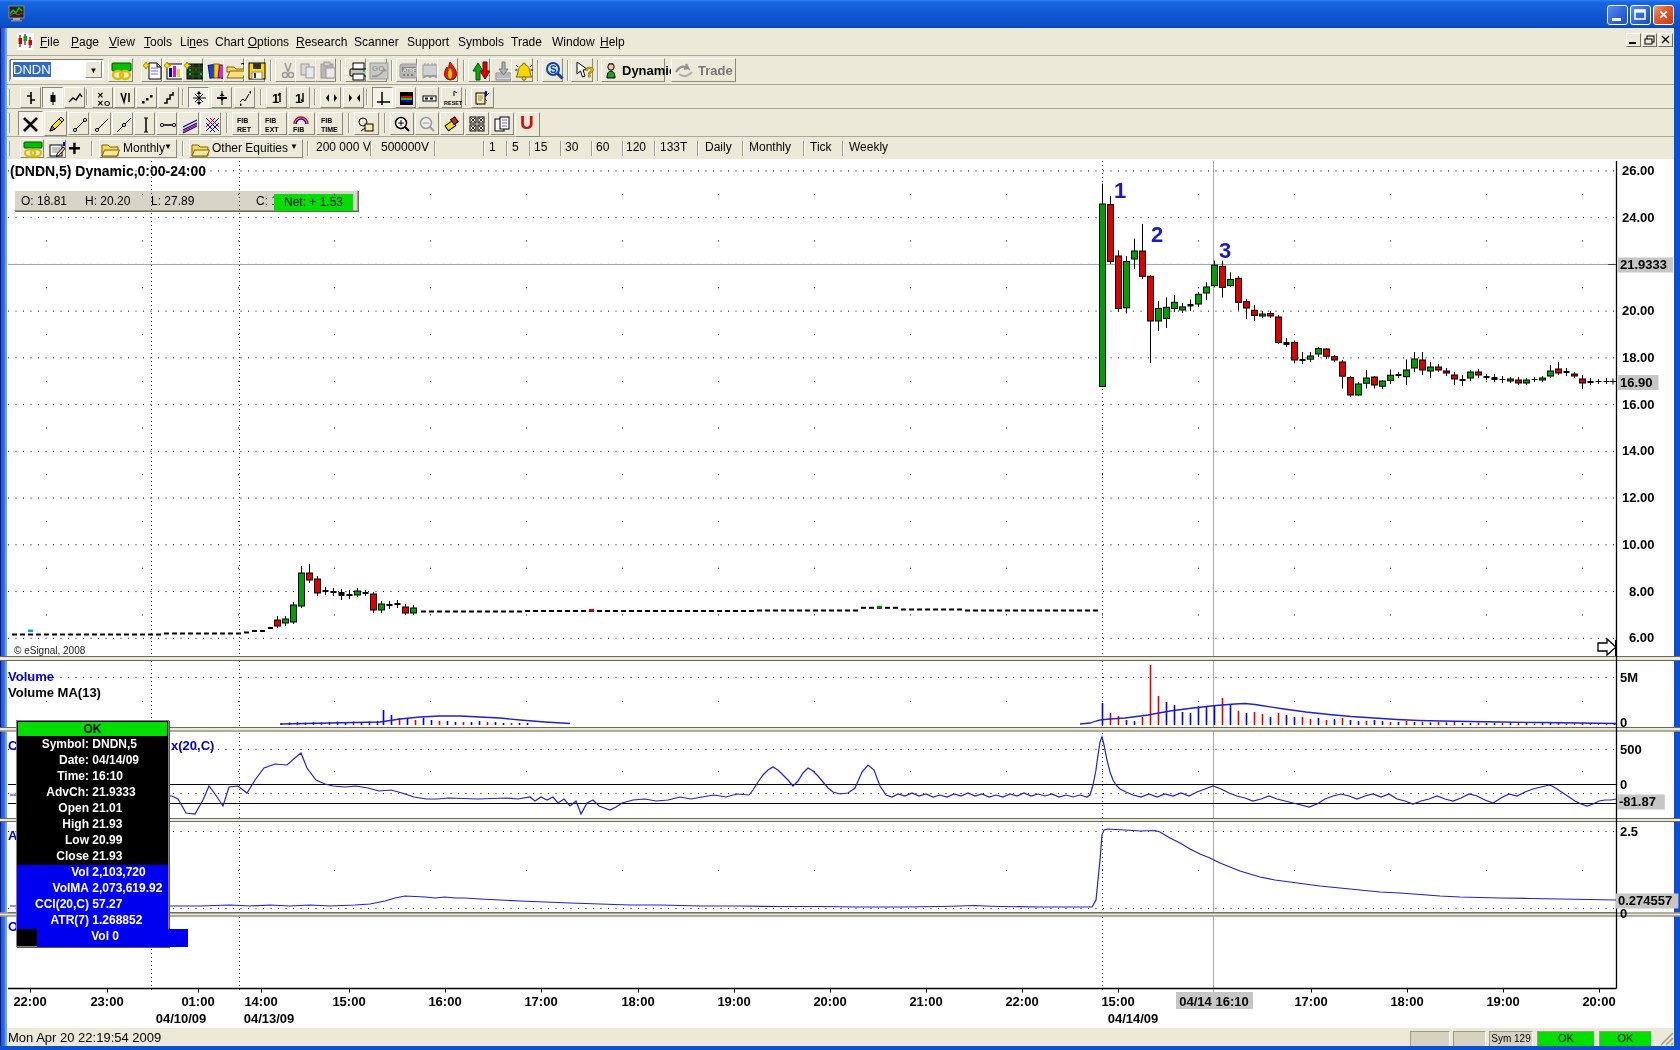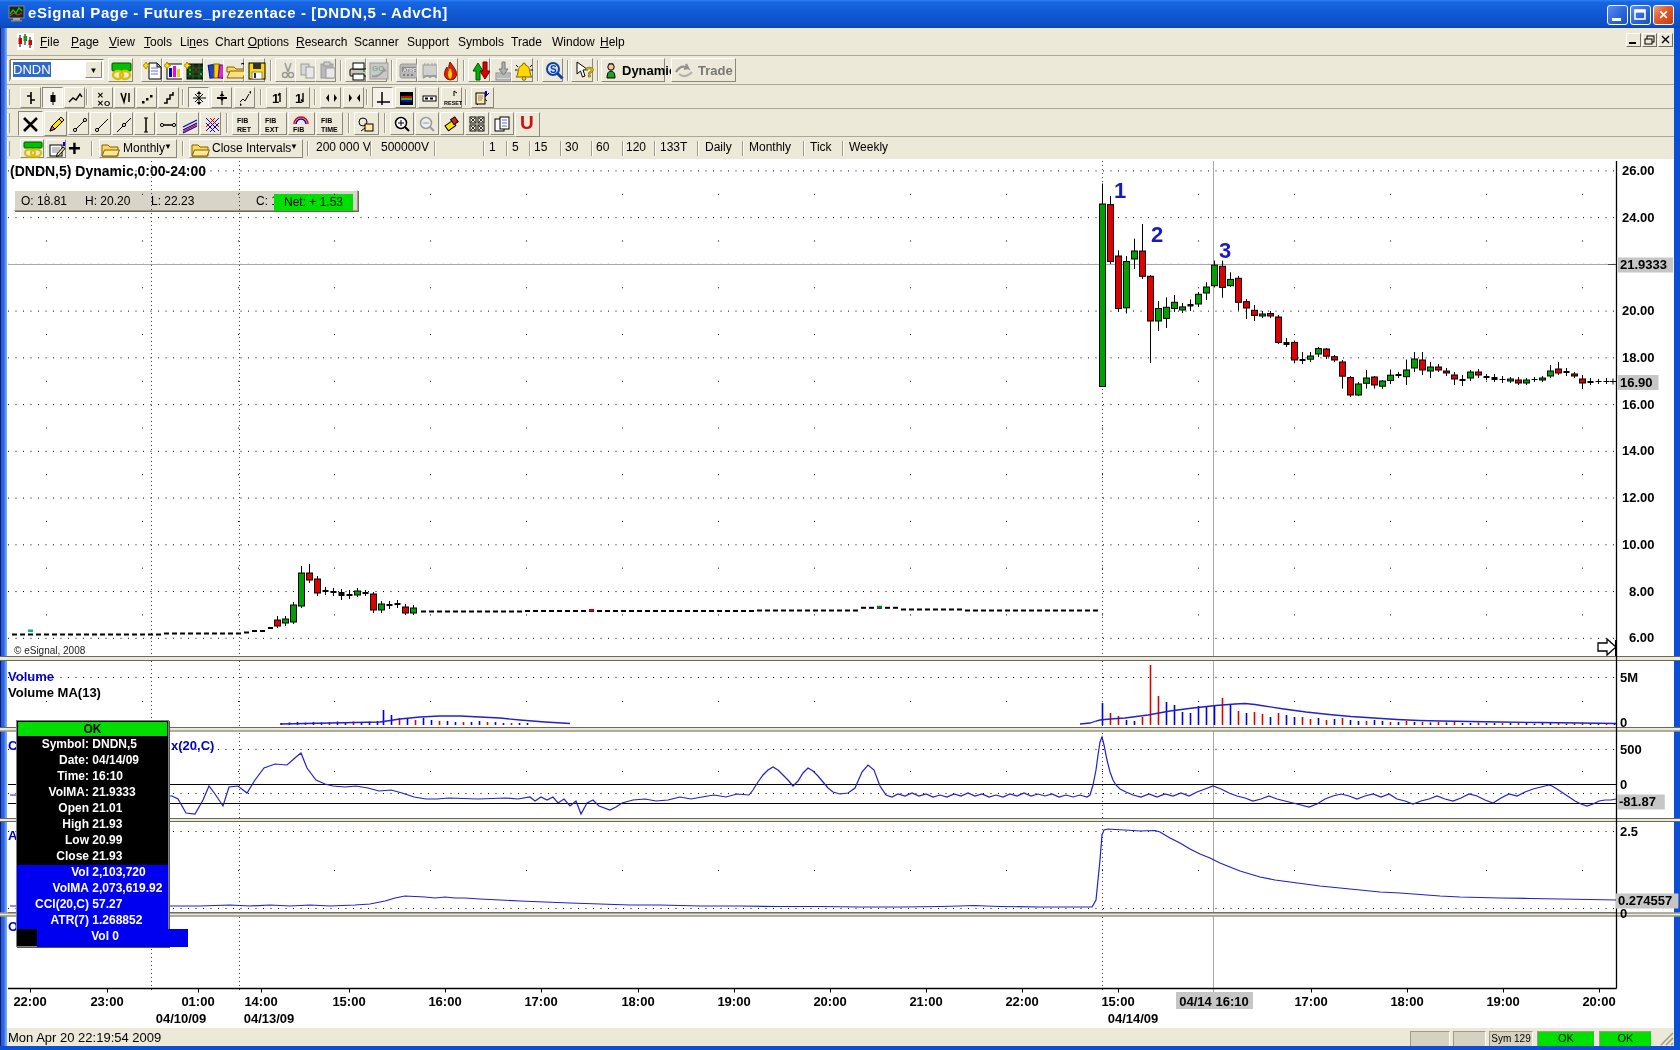--- a/index.html
+++ b/index.html
@@ -63,21 +63,20 @@
 <div class="win">
 
   <div class="titlebar">
     <div class="ticon"><svg width="17" height="17" viewBox="0 0 17 17">
           <rect x="1" y="1" width="15" height="12" fill="#222" stroke="#888"></rect>
           <polyline points="2,9 5,5 8,8 11,3 14,6" stroke="#0c0" stroke-width="1.4" fill="none"></polyline>
           <polyline points="2,11 6,8 10,10 14,8" stroke="#e33" stroke-width="1" fill="none"></polyline>
           <rect x="5" y="13" width="7" height="2" fill="#aaa"></rect>
           <rect x="3" y="15" width="11" height="1.5" fill="#888"></rect>
         </svg></div>
-    <div class="ttext">eSignal Page - Futures_prezentace - [DNDN,5 - AdvCh]</div>
     <div class="tbtn min" style="left:1607px;"><svg width="19" height="18">
           <rect x="4" y="12" width="9" height="3" fill="#fff"></rect>
         </svg></div>
     <div class="tbtn max" style="left:1630px;"><svg width="19" height="18">
           <rect x="4" y="4" width="10" height="9" fill="none" stroke="#fff" stroke-width="1.6"></rect>
           <rect x="4" y="4" width="10" height="2.6" fill="#fff"></rect>
         </svg></div>
     <div class="tbtn close" style="left:1653px;">✕</div>
   </div>
 
@@ -579,21 +578,21 @@
         </svg>
         <span class="lbl13" style="left:23px;top:1px;">Monthly</span>
         <span style="position:absolute;left:64px;top:2px;font-size:8px;">▼</span>
       </div>
       <div class="vsep" style="left:178px;"></div>
       <div class="tb raised" style="left:185px;top:1px;width:114px;height:19px;">
         <svg width="19" height="17" viewBox="0 0 19 17" style="position:absolute;left:1px;top:1px;">
           <path d="M1,4 h6 l2,2 h8 v9 h-16 z" fill="#ffd860" stroke="#806000"></path>
           <path d="M1,15 l2.5,-6 h15 l-2.5,6 z" fill="#ffe898" stroke="#806000"></path>
         </svg>
-        <span class="lbl13" style="left:22px;top:1px;">Close Intervals</span>
+        <span class="lbl13" style="left:22px;top:1px;">Other Equities</span>
         <span style="position:absolute;left:100px;top:2px;font-size:8px;">▼</span>
       </div>
       <div class="vsep" style="left:303px;"></div>
       <span class="lbl13" style="left:312px;top:2px;">200 000 V</span>
       <span class="lbl13" style="left:377px;top:2px;">500000V</span>
       <span class="lbl13" style="left:435px;top:2px;margin-top:43px;">IDC</span>
       <span class="lbl13" style="left:485px;top:2px;">1</span>
       <span class="lbl13" style="left:508px;top:2px;">5</span>
       <span class="lbl13" style="left:530px;top:2px;">15</span>
       <span class="lbl13" style="left:561px;top:2px;">30</span>
@@ -617,21 +616,21 @@
       <div class="vsep" style="left:738px;"></div>
       <div class="vsep" style="left:799px;"></div>
       <div class="vsep" style="left:838px;"></div>
     </div>
 
   <div class="client"></div>
   <div class="charthead">(DNDN,5) Dynamic,0:00-24:00</div>
   <div class="ohlcbar">
     <span style="left:6px;">O: 18.81</span>
     <span style="left:70px;">H: 20.20</span>
-    <span style="left:136px;">L: 22.23</span>
+    <span style="left:136px;">L: 27.89</span>
     <span style="left:197px;margin-left:44px;">C: 19.52</span>
     <span class="netbox">Net: + 1.53</span>
   </div>
   <svg style="position:absolute;left:0;top:0;z-index:5;" width="1680" height="1050" viewBox="0 0 1680 1050">
 <line x1="8" y1="638.3000000000001" x2="1616.5" y2="638.3000000000001" stroke="#000" stroke-width="1" stroke-dasharray="1 6.5"></line>
 <line x1="8" y1="591.5600000000001" x2="1616.5" y2="591.5600000000001" stroke="#000" stroke-width="1" stroke-dasharray="1 6.5"></line>
 <line x1="8" y1="544.82" x2="1616.5" y2="544.82" stroke="#000" stroke-width="1" stroke-dasharray="1 6.5"></line>
 <line x1="8" y1="498.08000000000004" x2="1616.5" y2="498.08000000000004" stroke="#000" stroke-width="1" stroke-dasharray="1 6.5"></line>
 <line x1="8" y1="451.34000000000003" x2="1616.5" y2="451.34000000000003" stroke="#000" stroke-width="1" stroke-dasharray="1 6.5"></line>
 <line x1="8" y1="404.6" x2="1616.5" y2="404.6" stroke="#000" stroke-width="1" stroke-dasharray="1 6.5"></line>
@@ -1146,21 +1145,21 @@
 <text x="181" y="1023" font-size="13" font-weight="bold" fill="#000" text-anchor="middle" font-family="Liberation Sans, sans-serif">04/10/09</text>
 <text x="269" y="1023" font-size="13" font-weight="bold" fill="#000" text-anchor="middle" font-family="Liberation Sans, sans-serif">04/13/09</text>
 <text x="1133" y="1023" font-size="13" font-weight="bold" fill="#000" text-anchor="middle" font-family="Liberation Sans, sans-serif">04/14/09</text>
   </svg>
 
   <div class="tooltip">
     <div class="hdr">OK</div>
     <div class="tip-row" style="top:16px;"><span class="l">Symbol:</span> DNDN,5</div>
     <div class="tip-row" style="top:32px;"><span class="l">Date:</span> 04/14/09</div>
     <div class="tip-row" style="top:48px;"><span class="l">Time:</span> 16:10</div>
-    <div class="tip-row" style="top:64px;"><span class="l">VolMA:</span> 21.9333</div>
+    <div class="tip-row" style="top:64px;"><span class="l">AdvCh:</span> 21.9333</div>
     <div class="tip-row" style="top:80px;"><span class="l">Open</span> 21.01</div>
     <div class="tip-row" style="top:96px;"><span class="l">High</span> 21.93</div>
     <div class="tip-row" style="top:112px;"><span class="l">Low</span> 20.99</div>
     <div class="tip-row" style="top:128px;"><span class="l">Close</span> 21.93</div>
     <div class="tip-row bluebg" style="top:144px;height:16px;"><span class="l">Vol</span> 2,103,720</div>
     <div class="tip-row bluebg" style="top:160px;"><span class="l">VolMA</span> 2,073,619.92</div>
     <div class="tip-row bluebg" style="top:176px;"><span class="l">CCI(20,C)</span> 57.27</div>
     <div class="tip-row bluebg" style="top:192px;"><span class="l">ATR(7)</span> 1.268852</div>
     <div class="tip-row bluebg" style="top:208px;height:18px;margin-left:20px;"><span class="l">Vol</span> 0</div>
   </div>

